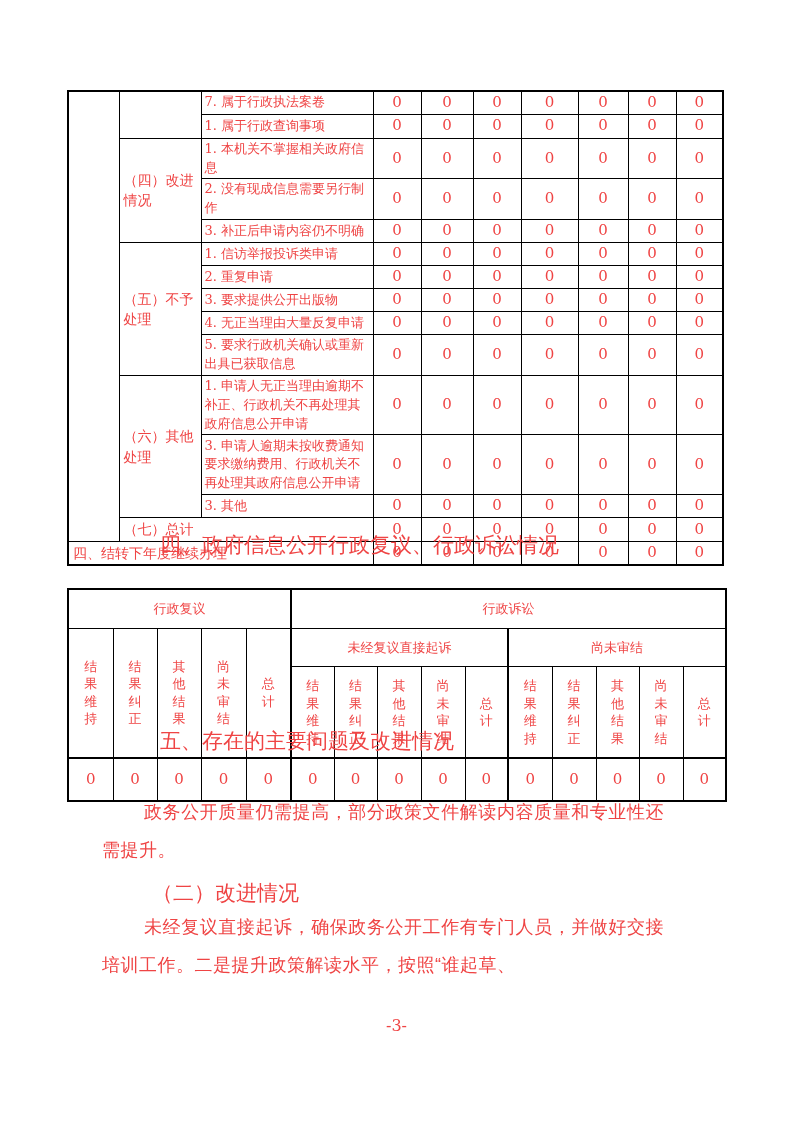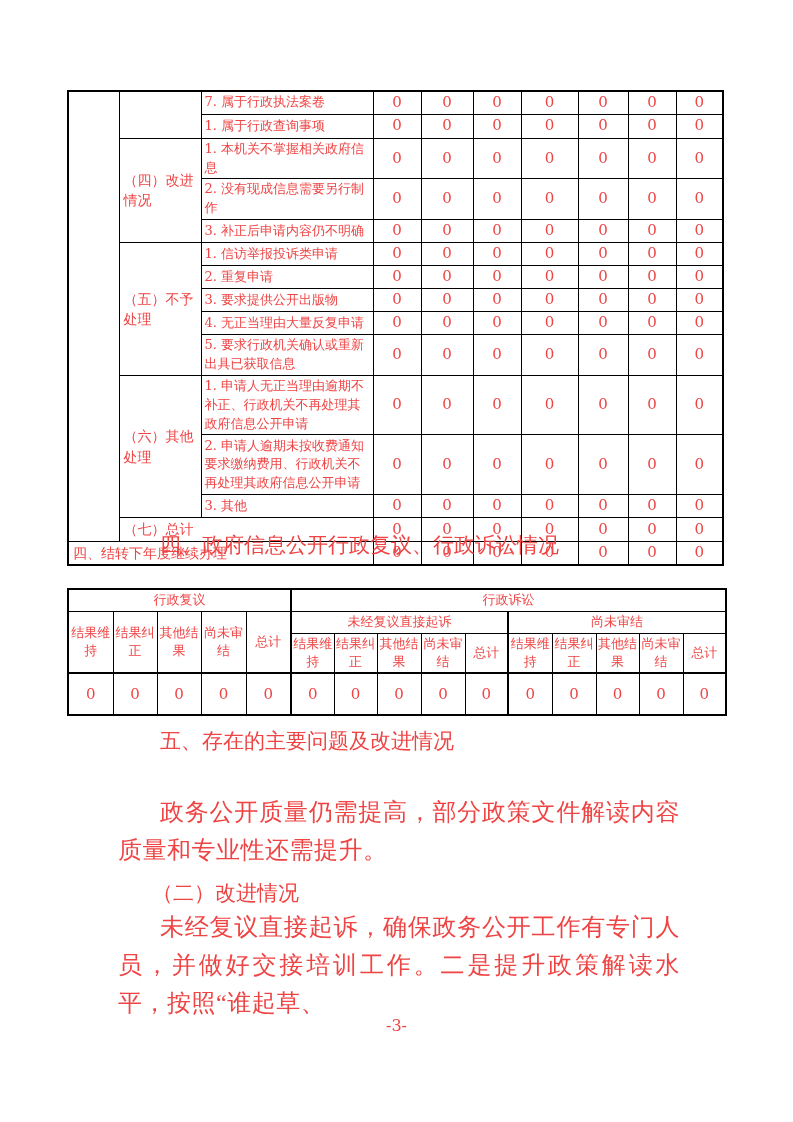--- a/index.html
+++ b/index.html
@@ -23,42 +23,42 @@
     vertical-align:middle;
   }
   #t1 td.num{font-size:15px;text-align:center;padding:0;}
   #t1 td.grp{font-size:14px;padding:1px 4px;}
   #t1 td.lbl{text-align:left;}
   #t2{left:67px;top:588px;width:658px;border:2px solid #000;}
   #t2 th,#t2 td{
     border:1px solid #000;
     font-size:13px;font-weight:normal;
     text-align:center;vertical-align:middle;
-    padding:1px;overflow:hidden;line-height:1.35;
+    padding:10px;overflow:hidden;line-height:1.35;
   }
   #t2 td.num{font-size:15px;}
   .bl2{border-left:2px solid #000 !important;}
   .bb2{border-bottom:2px solid #000 !important;}
   
   .h-bold{
     position:absolute;left:160px;
     font-family:"DejaVu Sans", sans-serif;
     font-weight:normal;font-size:21px;line-height:24px;
     white-space:nowrap;
   }
   .sub{
     position:absolute;left:152px;
     font-size:21px;line-height:24px;white-space:nowrap;
     font-family:"DejaVu Serif", serif;
   }
   .para{
-    position:absolute;left:118px;width:562px;
-    font-size:24px;line-height:38px;
+    position:absolute;left:102px;width:562px;
+    font-size:18px;line-height:38px;
     text-align:justify;text-indent:42px;
-    font-family:Liberation Serif, serif;
+    font-family:Liberation Sans, sans-serif;
     letter-spacing:0.5px;
   }
   .pagenum{
     position:absolute;left:0;top:1016px;width:793px;
     text-align:center;font-size:16px;
     font-family:"DejaVu Serif", serif;
   }
 </style>
 </head>
 <body>
@@ -188,21 +188,21 @@
       <td class="lbl">1. 申请人无正当理由逾期不补正、行政机关不再处理其政府信息公开申请</td>
       <td class="num">0</td>
       <td class="num">0</td>
       <td class="num">0</td>
       <td class="num">0</td>
       <td class="num">0</td>
       <td class="num">0</td>
       <td class="num">0</td>
     </tr>
     <tr style="height:60px">
-      <td class="lbl">2. 申请人逾期未按收费通知要求缴纳费用、行政机关不再处理其政府信息公开申请</td>
+      <td class="lbl">3. 申请人逾期未按收费通知要求缴纳费用、行政机关不再处理其政府信息公开申请</td>
       <td class="num">0</td>
       <td class="num">0</td>
       <td class="num">0</td>
       <td class="num">0</td>
       <td class="num">0</td>
       <td class="num">0</td>
       <td class="num">0</td>
     </tr>
     <tr style="height:23px">
       <td class="lbl">3. 其他</td>

